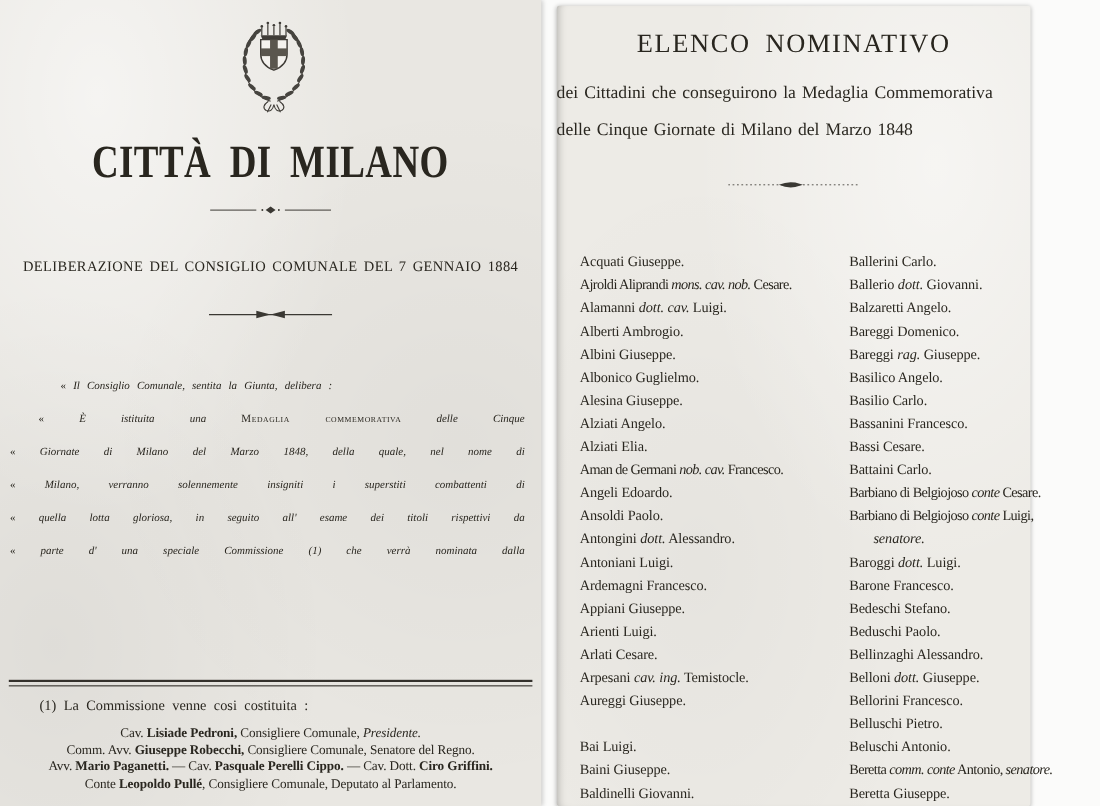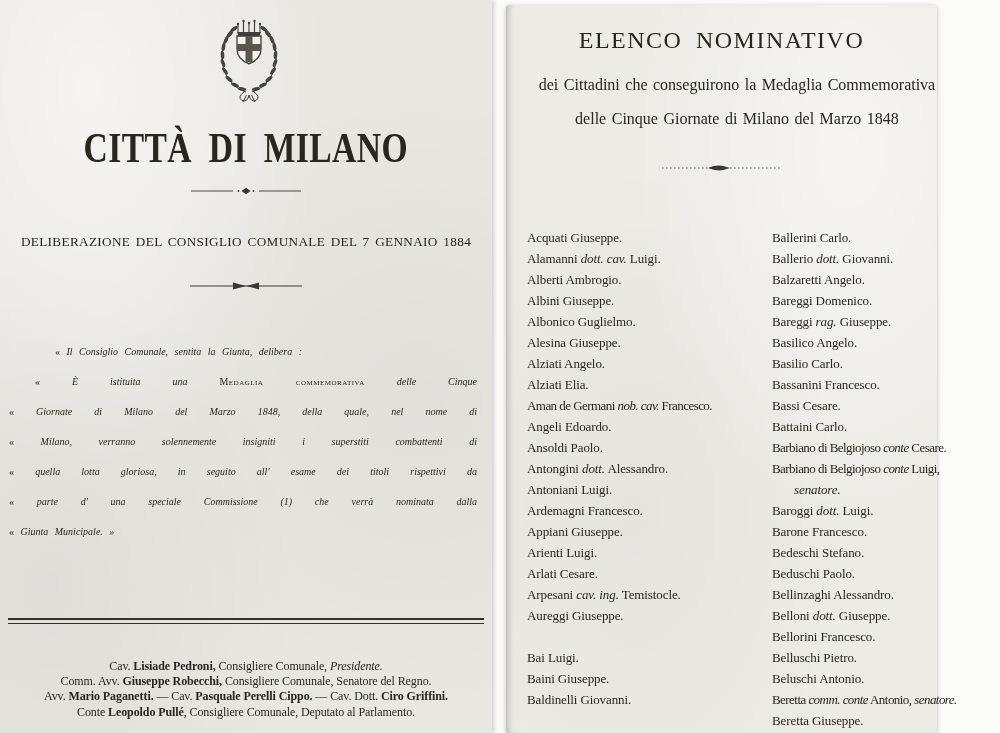--- a/index.html
+++ b/index.html
@@ -46,22 +46,22 @@
   .bd{font-weight:700;}
   .sc{font-variant:small-caps;font-style:normal;letter-spacing:.5px;}
   .footer-rule{position:absolute;left:8px;right:8px;top:618px;height:3px;
     border-top:2px solid #34312c;border-bottom:1px solid #34312c;}
   .footnote{position:absolute;left:36px;top:633px;font-size:13px;word-spacing:3.5px;}
   .commission{position:absolute;left:0;right:0;top:659px;text-align:center;}
   .c-line{font-size:12px;line-height:15.2px;letter-spacing:-.1px;white-space:nowrap;}
   
   .r-title{position:absolute;left:0;right:0;top:22px;text-align:center;
     font-size:24px;letter-spacing:1.5px;word-spacing:6px;white-space:nowrap;}
-  .r-sub{position:absolute;left:0;right:0;text-align:center;font-size:16px;
-    word-spacing:1.5px;white-space:nowrap;margin-left:31px;}
+  .r-sub{position:absolute;left:0;right:0;text-align:left;font-size:16px;
+    word-spacing:1.5px;white-space:nowrap;}
   .r-sub1{top:71px;}
   .r-sub2{top:105px;}
   .r-orn{top:158px;}
   .columns{position:absolute;left:21px;top:222px;right:6px;display:flex;}
   .col{flex:0 0 auto;}
   .col-left{width:232px;}
   .col-divider{width:1px;height:488px;background:var(--divider,#8e8c86);margin-top:-2px;}
   .col-right{padding-left:13px;flex:1 1 auto;}
   .entry{font-size:13px;line-height:21px;letter-spacing:-.1px;white-space:nowrap;}
   .entry.gap{height:21px;}
@@ -146,25 +146,25 @@
     </g>
   </svg>
 
   <div class="decree">
       <div class="p-line ind1"><span>« </span><span class="it">Il Consiglio Comunale, sentita la Giunta, delibera :</span></div>
       <div class="p-line ind2 j"><span>« </span><span class="it">È istituita una </span><span class="sc">Medaglia commemorativa</span><span class="it"> delle Cinque</span></div>
       <div class="p-line j"><span>« </span><span class="it">Giornate di Milano del Marzo 1848, della quale, nel nome di</span></div>
       <div class="p-line j"><span>« </span><span class="it">Milano, verranno solennemente insigniti i superstiti combattenti di</span></div>
       <div class="p-line j"><span>« </span><span class="it">quella lotta gloriosa, in seguito all' esame dei titoli rispettivi da</span></div>
       <div class="p-line j"><span>« </span><span class="it">parte d' una speciale Commissione (1) che verrà nominata dalla</span></div>
-      <div class="p-line"><span>« </span><span class="it">Giunta Municipale. »</span></div>
     </div>
 
   <div class="footer-rule"></div>
 
+  <div class="footnote">(1) La Commissione venne cosi costituita :</div>
 
   <div class="commission">
       <div class="c-line"><span>Cav. </span><span class="bd">Lisiade Pedroni,</span><span> Consigliere Comunale, </span><span class="it">Presidente.</span></div>
       <div class="c-line"><span>Comm. Avv. </span><span class="bd">Giuseppe Robecchi,</span><span> Consigliere Comunale, Senatore del Regno.</span></div>
       <div class="c-line"><span>Avv. </span><span class="bd">Mario Paganetti.</span><span> — Cav. </span><span class="bd">Pasquale Perelli Cippo.</span><span> — Cav. Dott. </span><span class="bd">Ciro Griffini.</span></div>
       <div class="c-line"><span>Conte </span><span class="bd">Leopoldo Pullé</span><span>, Consigliere Comunale, Deputato al Parlamento.</span></div>
     </div>
 </div>
 
 <div class="page page-right">
@@ -174,20 +174,21 @@
   <div class="r-sub r-sub2">delle Cinque Giornate di Milano del Marzo 1848</div>
 
   <svg class="orn r-orn" width="120" height="10" viewBox="0 0 120 10">
     <line x1="0" y1="5" x2="120" y2="5" stroke="#55534d" stroke-width=".9" stroke-dasharray="1.6,2.4"></line>
     <path d="M46,5 Q54,1.6 61,3 L68,5 L61,7 Q54,8.4 46,5 z" fill="#3a3833"></path>
   </svg>
 
   <div class="columns">
     <div class="col col-left">
         <div class="entry"><span>Acquati Giuseppe.</span></div>
+        <div class="entry tight"><span>Ajroldi Aliprandi </span><span class="it">mons. cav. nob.</span><span> Cesare.</span></div>
         <div class="entry"><span>Alamanni </span><span class="it">dott. cav.</span><span> Luigi.</span></div>
         <div class="entry"><span>Alberti Ambrogio.</span></div>
         <div class="entry"><span>Albini Giuseppe.</span></div>
         <div class="entry"><span>Albonico Guglielmo.</span></div>
         <div class="entry"><span>Alesina Giuseppe.</span></div>
         <div class="entry"><span>Alziati Angelo.</span></div>
         <div class="entry"><span>Alziati Elia.</span></div>
         <div class="entry tight"><span>Aman de Germani </span><span class="it">nob. cav.</span><span> Francesco.</span></div>
         <div class="entry"><span>Angeli Edoardo.</span></div>
         <div class="entry"><span>Ansoldi Paolo.</span></div>

